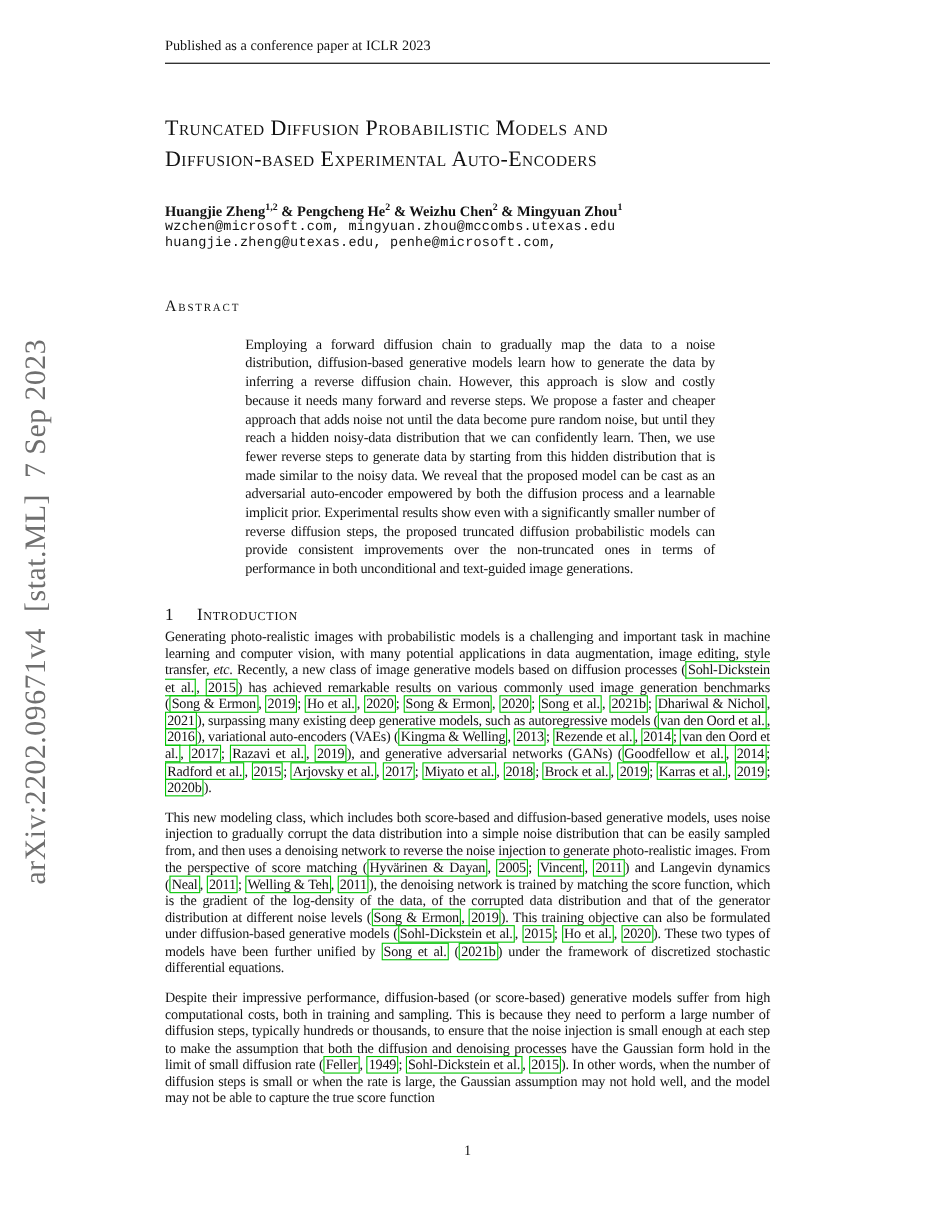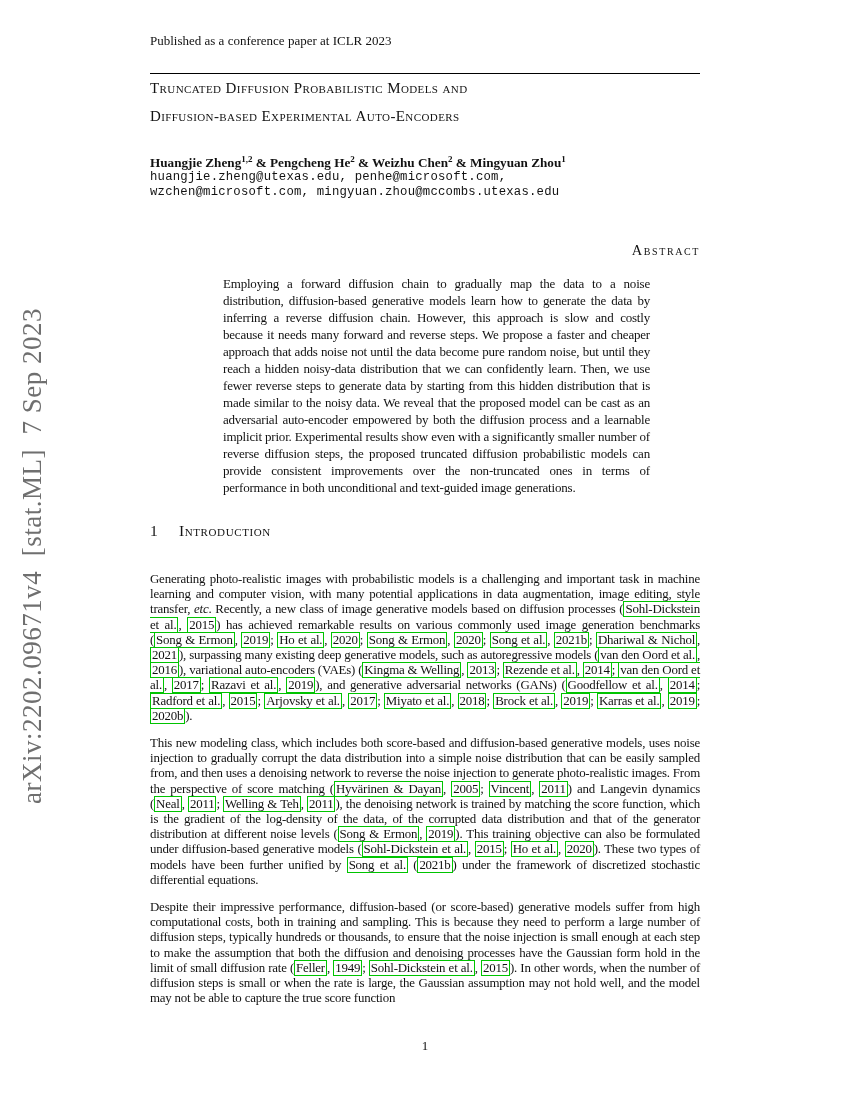--- a/index.html
+++ b/index.html
@@ -9,57 +9,58 @@
     margin: 0 auto;
     background: #ffffff;
     font-family: "Liberation Serif", serif;
     color: #121212;
     overflow: hidden;
   }
   .main-col { position: absolute; left: 150px; top: 33px; width: 550px; }
 
   .running-header {
     font-size: 13px;
-    padding-bottom: 24px;
+    padding-bottom: 8px;
     border-bottom: 1.5px solid #000;
+    margin-bottom: 45px;
   }
 
   .paper-title {
-    font-size: 15px;
+    font-size: 20px;
     line-height: 28px;
     font-variant: small-caps;
     letter-spacing: 0.4px;
     margin-bottom: 25px;
   }
 
   .authors-block { font-size: 13.2px; line-height: 15px; margin-bottom: 42px; margin-top: 24px; }
   .author-names { font-weight: bold; }
   sup { font-size: 9px; line-height: 0; }
   .email-line {
     font-family: "Liberation Mono", monospace;
     font-size: 12.3px;
     letter-spacing: 0.2px;
   }
 
   .abstract-heading {
-    text-align: right;
+    text-align: left;
     font-variant: small-caps;
     font-size: 14.5px;
     letter-spacing: 1.6px;
     margin-bottom: 16px;
   }
   .abstract-body {
     margin: 0 50px 26px 73px;
     font-size: 13px;
     line-height: 17px;
     letter-spacing: -0.2px;
     text-align: justify;
   }
 
-  .section-heading { font-size: 15.5px; margin-bottom: 32px; }
+  .section-heading { font-size: 15.5px; margin-bottom: 3px; }
   .sec-num { display: inline-block; min-width: 29px; }
   .sec-title { font-variant: small-caps; letter-spacing: 0.6px; }
 
   .para {
     font-size: 12.9px;
     line-height: 15.2px;
     letter-spacing: -0.2px;
     text-align: justify;
     margin: 0 0 12px 0;
   }
@@ -102,22 +103,22 @@
 
     <div class="running-header">Published as a conference paper at ICLR 2023</div>
 
     <div class="paper-title">
       <div>Truncated Diffusion Probabilistic Models and</div>
       <div>Diffusion-based Experimental Auto-Encoders</div>
     </div>
 
     <div class="authors-block">
       <div class="author-names">Huangjie Zheng<sup>1,2</sup> &amp; Pengcheng He<sup>2</sup> &amp; Weizhu Chen<sup>2</sup> &amp; Mingyuan Zhou<sup>1</sup></div>
+      <div class="email-line">wzchen@microsoft.com, mingyuan.zhou@mccombs.utexas.edu</div>
       <div class="email-line">huangjie.zheng@utexas.edu, penhe@microsoft.com,</div>
-      <div class="email-line">wzchen@microsoft.com, mingyuan.zhou@mccombs.utexas.edu</div>
     </div>
 
     <div class="abstract-heading">Abstract</div>
 
     <div class="abstract-body">Employing a forward diffusion chain to gradually map the data to a noise distribution, diffusion-based generative models learn how to generate the data by inferring a reverse diffusion chain. However, this approach is slow and costly because it needs many forward and reverse steps. We propose a faster and cheaper approach that adds noise not until the data become pure random noise, but until they reach a hidden noisy-data distribution that we can confidently learn. Then, we use fewer reverse steps to generate data by starting from this hidden distribution that is made similar to the noisy data. We reveal that the proposed model can be cast as an adversarial auto-encoder empowered by both the diffusion process and a learnable implicit prior. Experimental results show even with a significantly smaller number of reverse diffusion steps, the proposed truncated diffusion probabilistic models can provide consistent improvements over the non-truncated ones in terms of performance in both unconditional and text-guided image generations.</div>
 
     <div class="section-heading">
       <span class="sec-num">1</span><span class="sec-title">Introduction</span>
     </div>
 

